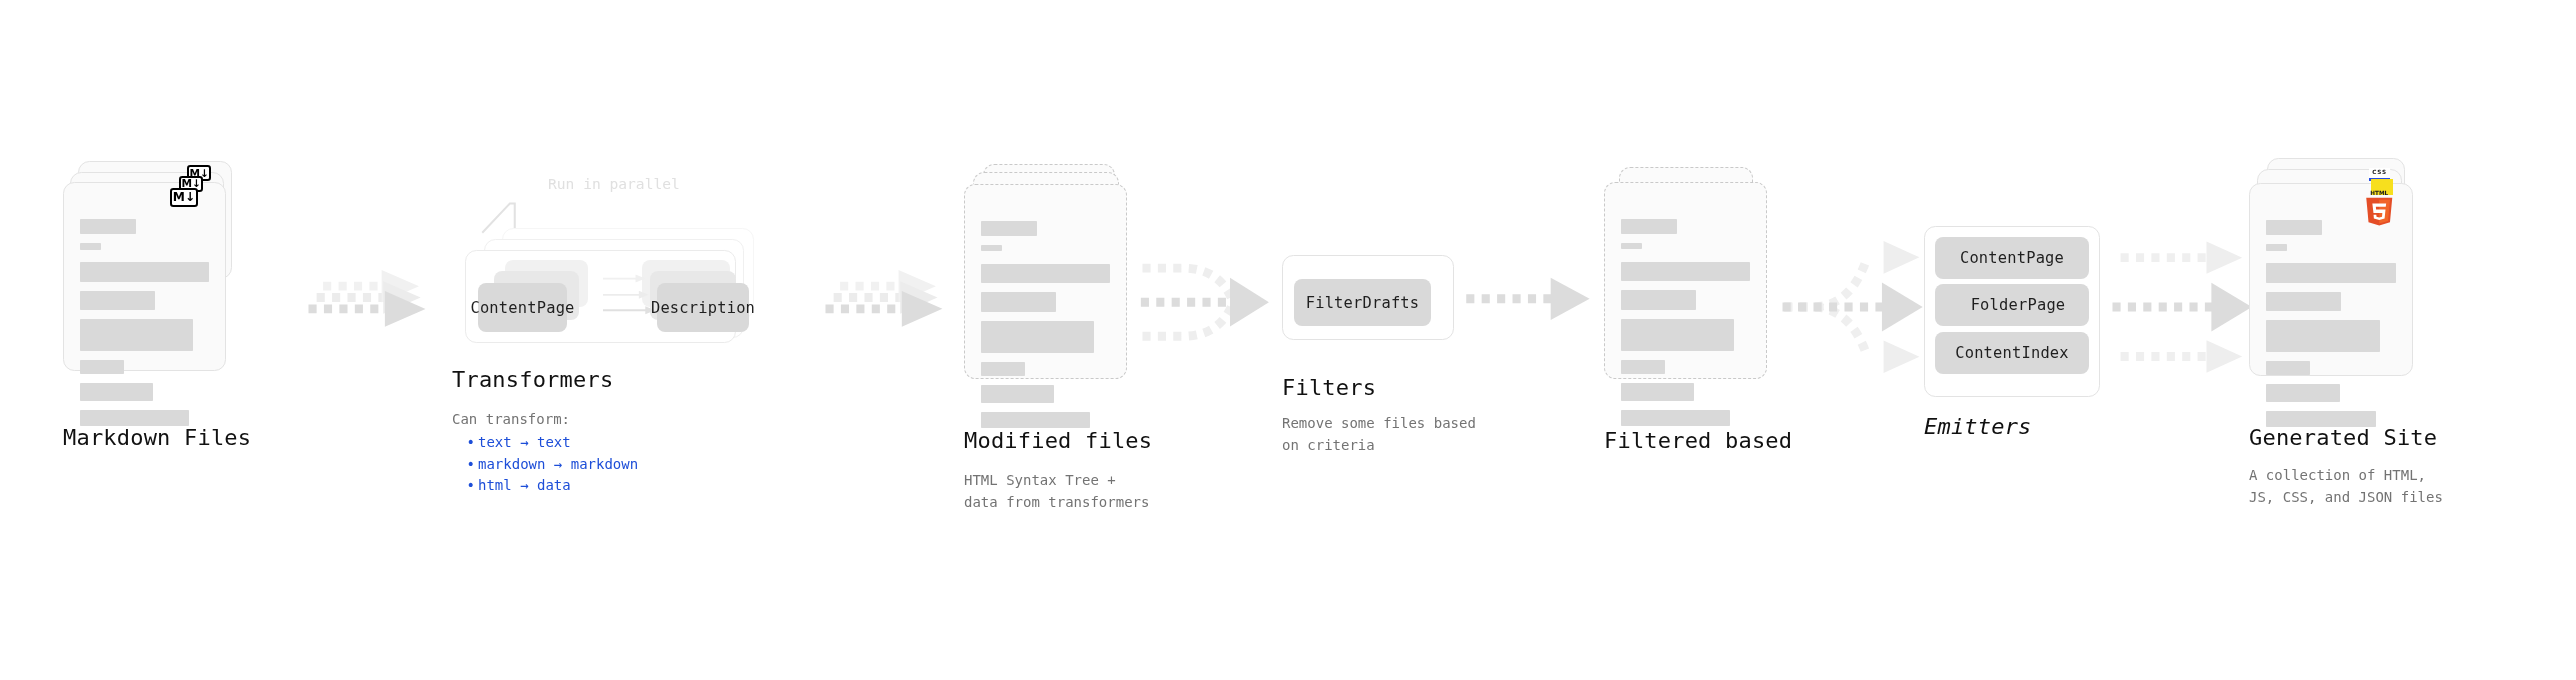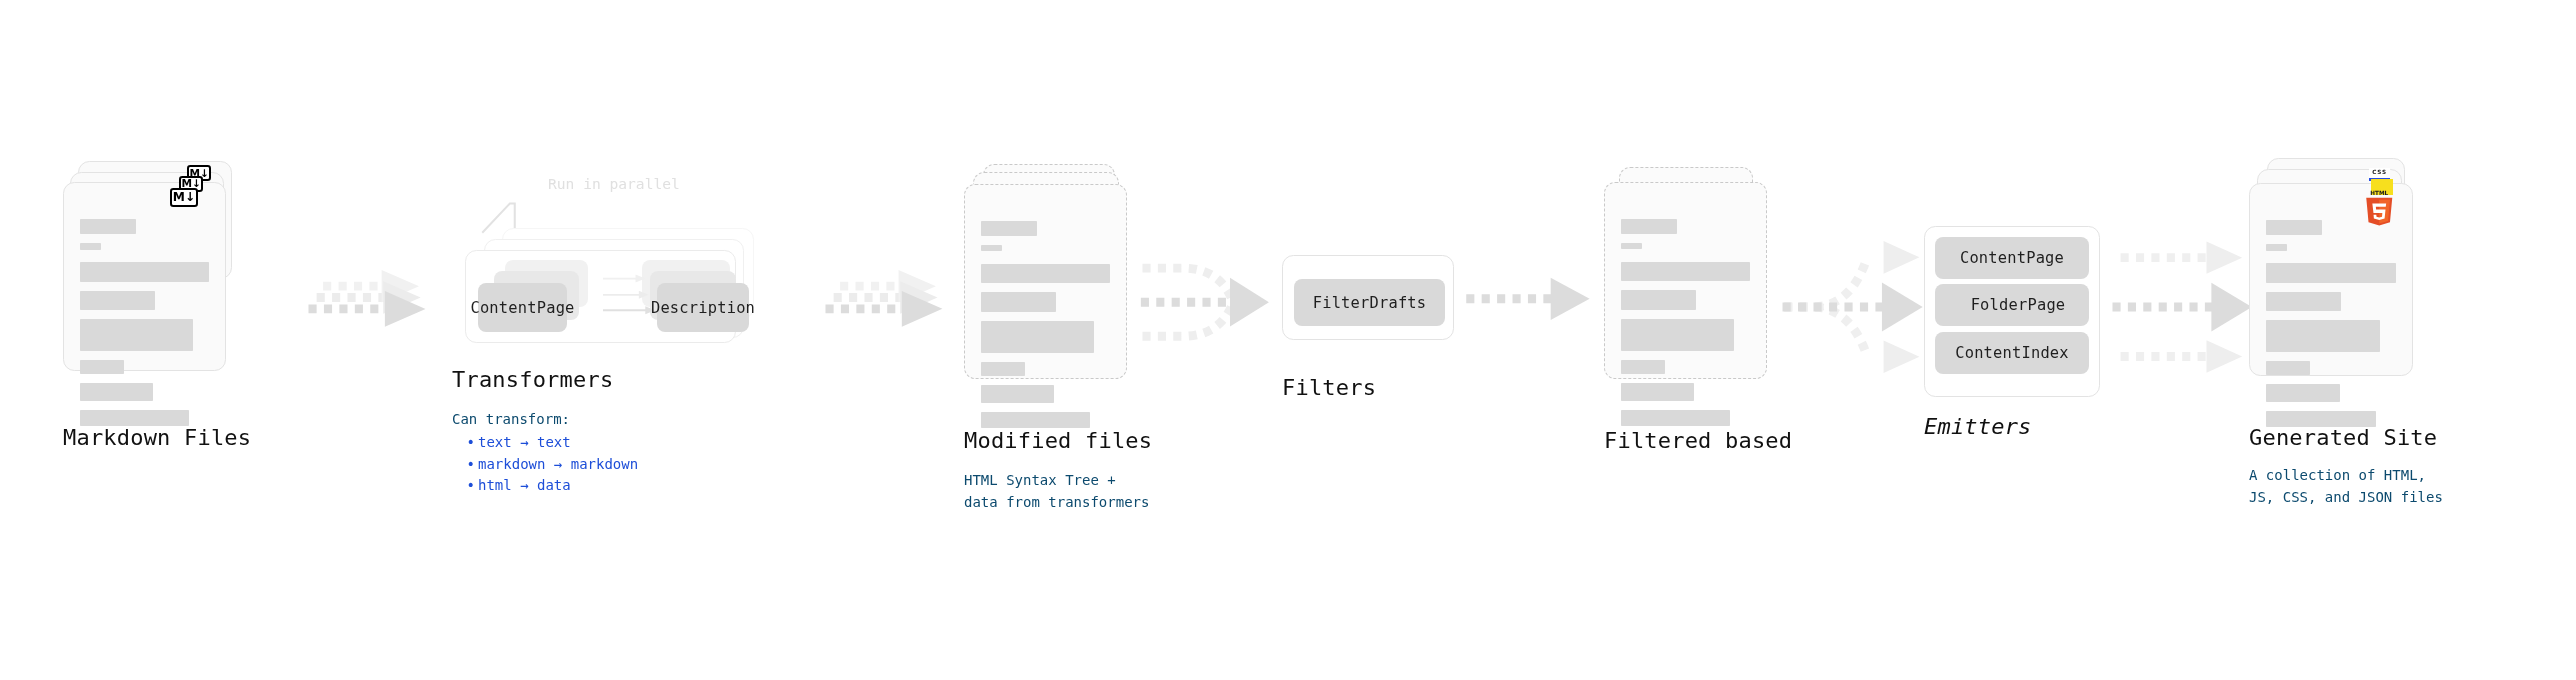--- a/index.html
+++ b/index.html
@@ -127,21 +127,21 @@
     position: absolute;
     font-size: 22px;
     color: #111;
     letter-spacing: 0.2px;
     white-space: nowrap;
   }
   .caption {
     position: absolute;
     font-size: 14px;
     line-height: 1.55;
-    color: #0c4a6e;
+    color: #737373;
     white-space: pre-line;
   }
   .ghostlabel {
     position: absolute;
     font-size: 14.6px;
     color: #e0e0e0;
     white-space: nowrap;
   }
   .bullets {
     position: absolute;
@@ -287,23 +287,25 @@
       <g fill="none" stroke-width="11" stroke-dasharray="10 9">
         <path d="M8 22 L58 22 Q104 22 120 64" stroke="#eeeeee"></path>
         <path d="M8 106 L58 106 Q104 106 120 64" stroke="#eeeeee"></path>
         <line x1="6" y1="64" x2="122" y2="64" stroke="#dcdcdc"></line>
       </g>
       <polygon points="116,34 164,64 116,94" fill="#dcdcdc"></polygon>
     </svg>
   </div>
 
   <div class="groupbox" style="left:1282px; top:255px; width:172px; height:85px;"></div>
-  <div class="chip" style="left:1294px; top:279px; width:151px; height:47px;">FilterDrafts</div>
+  <div class="chip" style="left:1294px; top:279px; width:137px; height:47px;">FilterDrafts</div>
 
   <div class="title nosel" style="left:1282px; top:375px;">Filters</div>
+  <div class="caption nosel" style="left:1282px; top:413px;">Remove some files based
+on criteria</div>
 
   <div class="node" style="left:1463px; top:276px; width:130px; height:57px;">
     <svg width="138" height="57" viewBox="0 0 170 70">
       <line x1="4" y1="28" x2="114" y2="28" stroke="#dcdcdc" stroke-width="11" stroke-dasharray="10 9"></line>
       <polygon points="108,2 156,28 108,54" fill="#dcdcdc"></polygon>
     </svg>
   </div>
 
   <div class="docstack" style="left:1604px; top:167px; width:171px; height:211px;">
     <div class="doc dashed back1" style="left:14.6px; top:0px; width:134px; height:49px;"></div>

